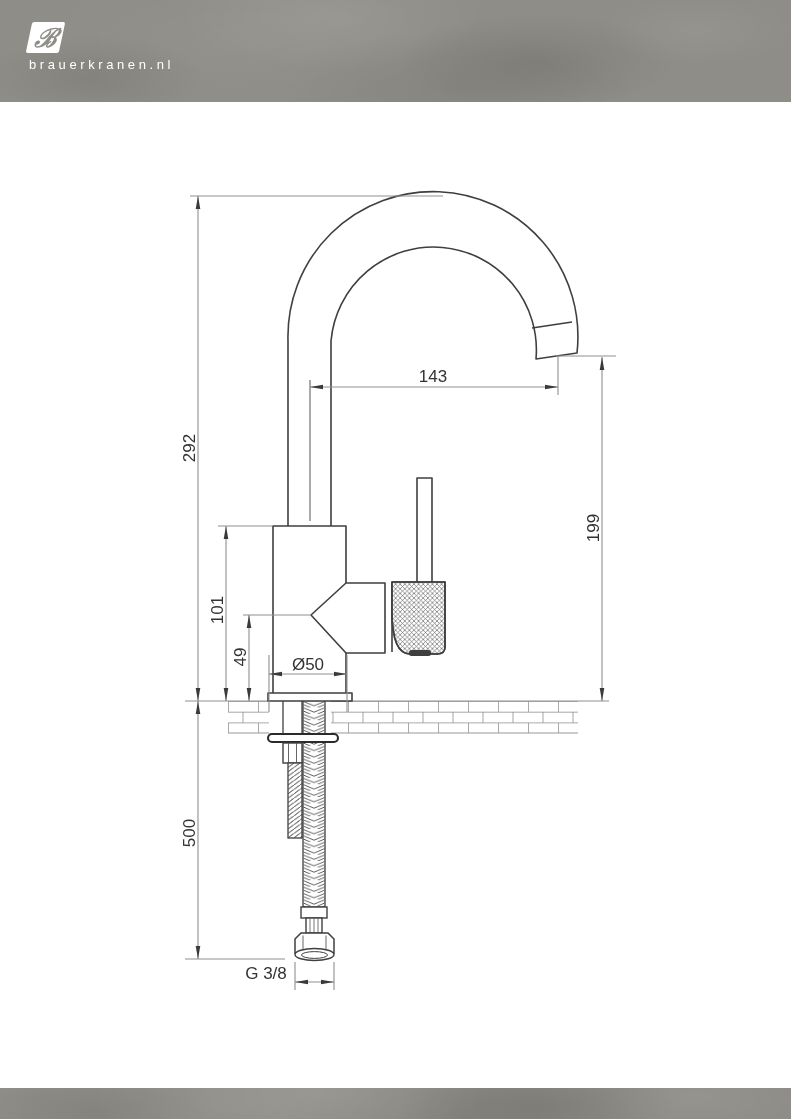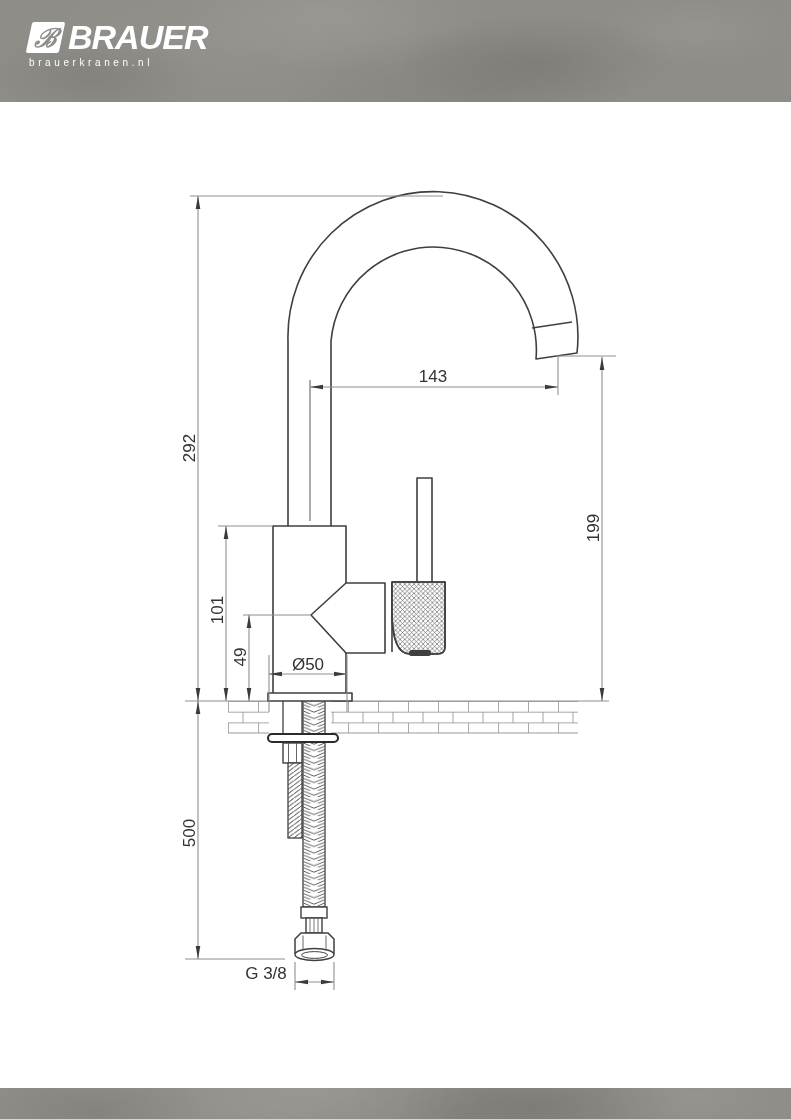--- a/index.html
+++ b/index.html
@@ -19,35 +19,34 @@
   .header{top:0;height:102px;}
   .footer{top:1088px;height:31px;}
   .logo{position:absolute;left:29px;top:22px;}
   .brand-row{display:flex;align-items:flex-start;}
   .logo-mark{width:33px;height:31px;background:#ffffff;transform:skewX(-12deg);
              border-radius:2px;display:flex;align-items:center;justify-content:center;}
   .logo-mark span{font-family:"DejaVu Serif",serif;font-style:italic;font-weight:bold;
                   font-size:26px;color:#8e8d88;line-height:1;transform:skewX(6deg);}
   .brand-text{color:#ffffff;font-weight:bold;font-style:italic;font-size:34px;line-height:31px;
               letter-spacing:-1px;margin-left:6px;}
-  .domain-text{color:#ffffff;font-size:10px;letter-spacing:3.6px;margin-top:4px;}
+  .domain-text{color:#ffffff;font-size:13px;letter-spacing:3.6px;margin-top:4px;}
   svg text{font-family:"Liberation Sans",sans-serif;}
 </style>
 </head>
 <body>
 
 <div class="page">
 
   <div class="texture-band header">
     <div class="logo">
       <div class="brand-row">
         <div class="logo-mark">
           <span>ℬ</span>
         </div>
-        <div class="brand-text">BRAUER</div>
       </div>
       <div class="domain-text">brauerkranen.nl</div>
     </div>
   </div>
 
   <svg width="791" height="1119" viewBox="0 0 791 1119" style="position:absolute;left:0;top:0;">
     <defs>
       <pattern id="knurl" patternUnits="userSpaceOnUse" width="4.6" height="4.6">
         <path d="M0,0 L4.6,4.6 M4.6,0 L0,4.6" stroke="#6b6b6b" stroke-width="0.7" fill="none"></path>
       </pattern>

